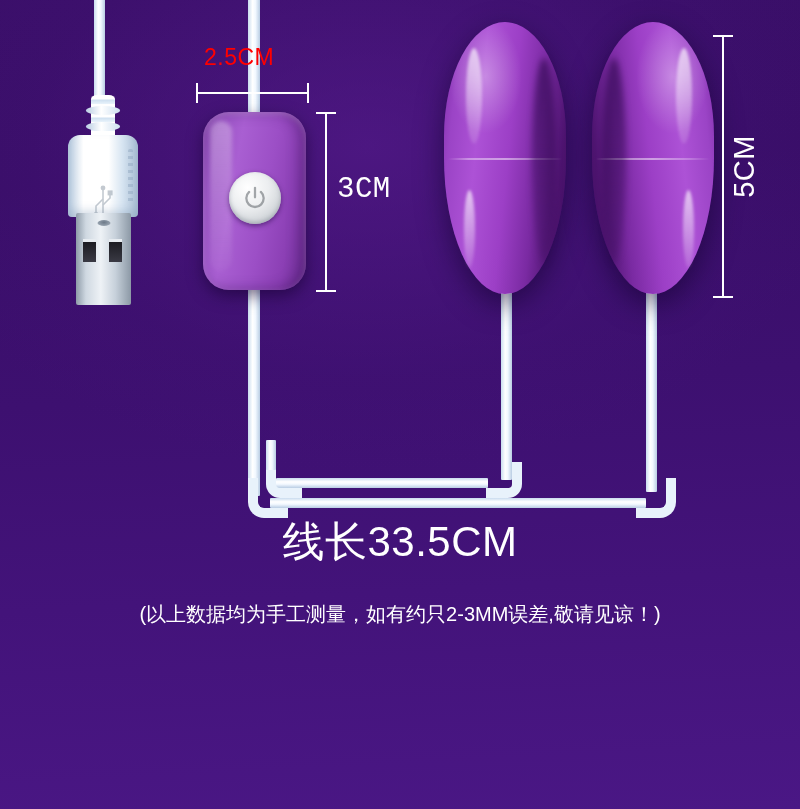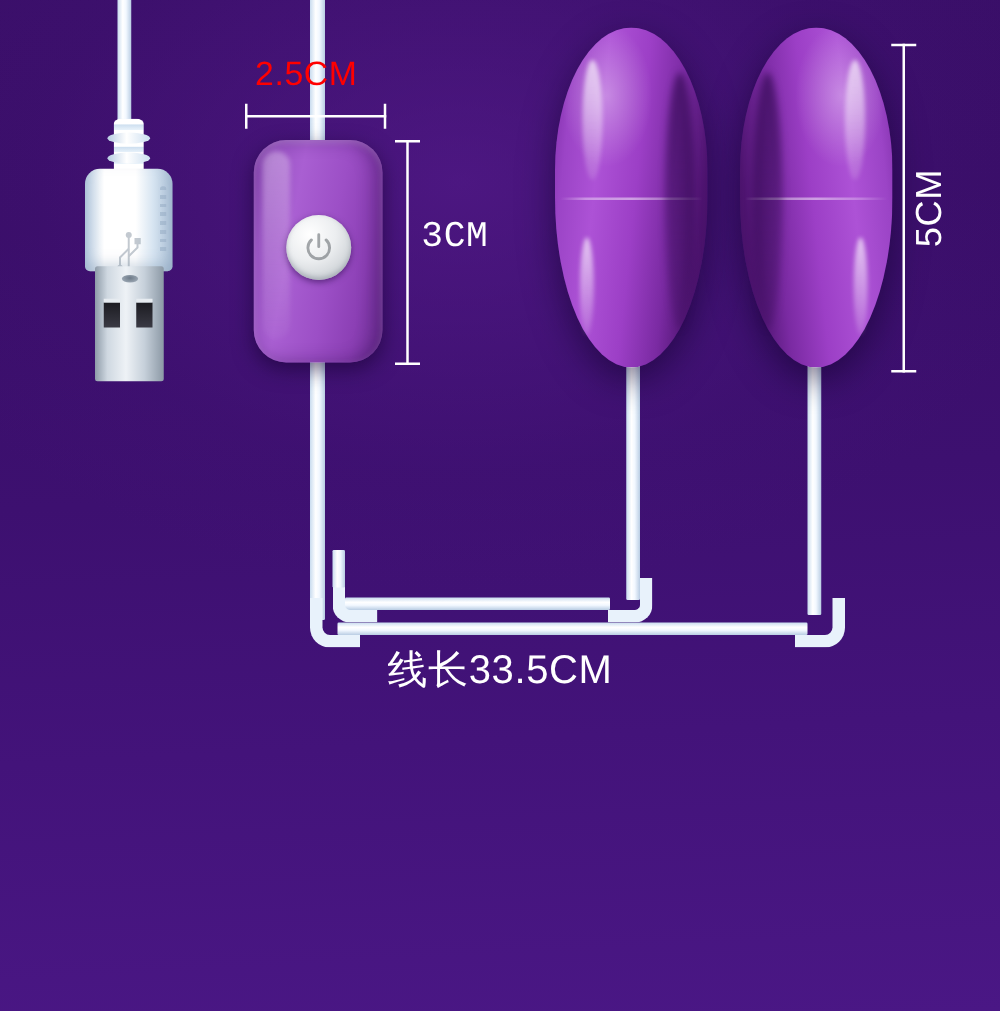--- a/index.html
+++ b/index.html
@@ -148,31 +148,31 @@
   .dim-tick.v { width: 2px; height: 20px; }
   .dim-tick.h { height: 2px; width: 20px; }
 
   .dim-label {
     position: absolute;
     color: #ffffff;
     font-size: 29px;
     letter-spacing: .5px;
     white-space: nowrap;
   }
-  .dim-label.red { color: #ff0000; font-size: 27px; text-align: right; }
+  .dim-label.red { color: #ff0000; font-size: 23px; text-align: right; }
   .dim-label.rot {
     transform-origin: 50% 50%;
     transform: rotate(-90deg);
   }
 
   
   #cable-caption {
     position: absolute; left: 0; top: 514px; width: 800px;
     text-align: center; color: #ffffff;
-    font-size: 32px; letter-spacing: .5px;
+    font-size: 42px; letter-spacing: .5px;
   }
   #disclaimer {
     position: absolute; left: 0; top: 601px; width: 800px;
     text-align: center; color: #ffffff;
     font-size: 20px;
   }
 </style>
 </head>
 <body>
 
@@ -259,14 +259,15 @@
   </div>
 
   <div>
     <div class="dim-line v" style="left:722px; top:35px; height:263px;"></div>
     <div class="dim-tick h" style="left:713px; top:35px;"></div>
     <div class="dim-tick h" style="left:713px; top:296px;"></div>
     <div class="dim-label rot" style="left:713px; top:150px;">5CM</div>
   </div>
 
   <div id="cable-caption">线长33.5CM</div>
+  <div id="disclaimer">(以上数据均为手工测量，如有约只2-3MM误差,敬请见谅！)</div>
 
 </div>
 
 </body></html>

